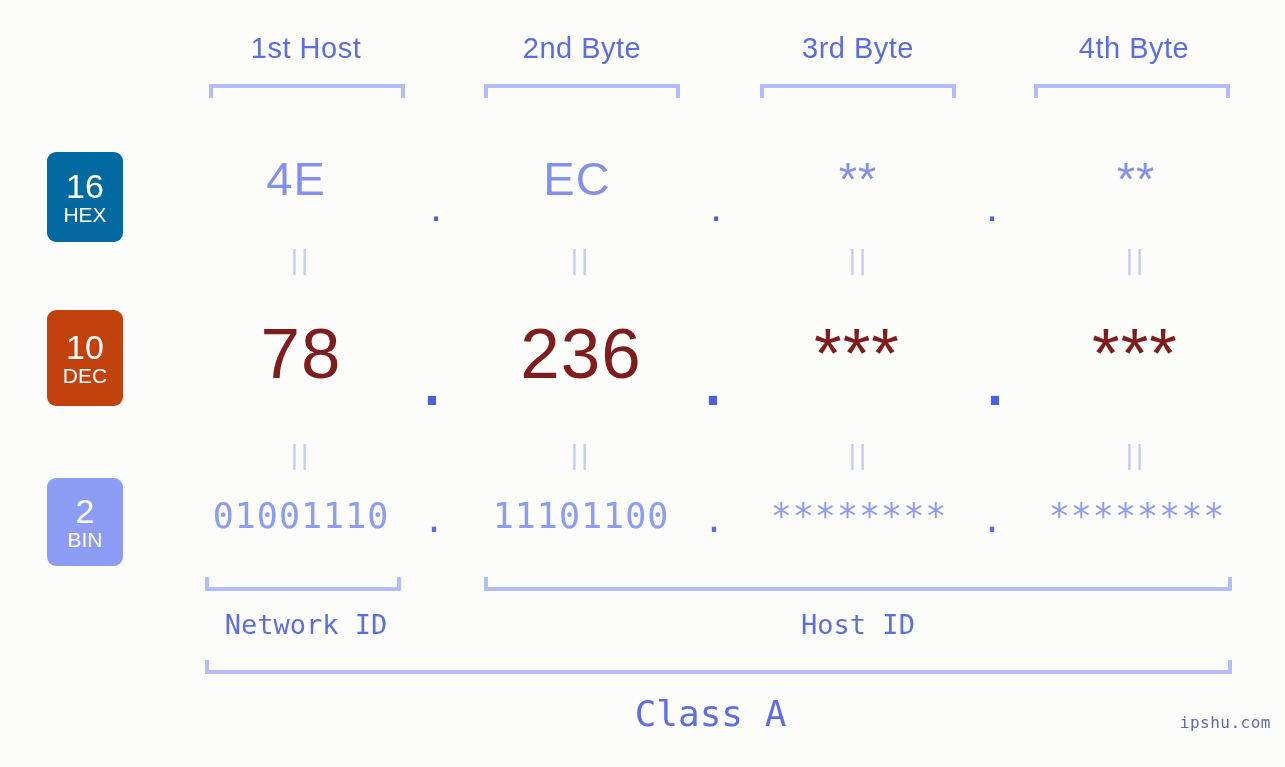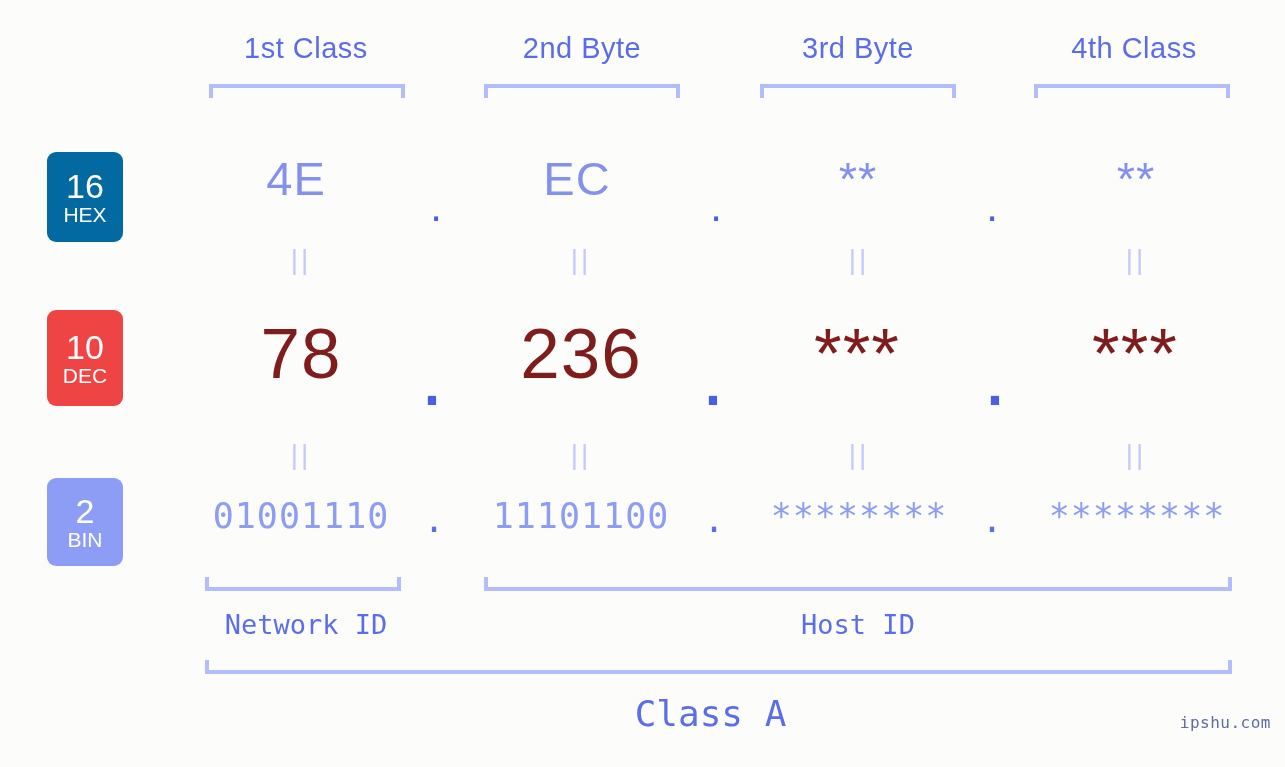--- a/index.html
+++ b/index.html
@@ -73,21 +73,21 @@
     font-weight: 400;
     font-family: "Liberation Sans", sans-serif;
   }
   .badge .name {
     font-size: 21px;
     line-height: 23px;
     font-weight: 400;
     font-family: "Liberation Sans", sans-serif;
   }
   #badge-hex { top: 152px; height: 90px; background: #0369a1; }
-  #badge-dec { top: 310px; height: 96px; background: #ef4444; }
+  #badge-dec { top: 310px; height: 96px; background: #c2410c; }
   #badge-bin { top: 478px; height: 88px; background: #8d9cf5; }
 
   
   .value-cell {
     position: absolute;
     text-align: center;
     white-space: nowrap;
   }
 
   .row-hex .value-cell {
@@ -199,24 +199,24 @@
     font-family: "DejaVu Sans Mono", monospace;
     letter-spacing: 0.5px;
     margin-left: 28px;
   }
 </style>
 </head>
 <body>
 
 <div class="stage">
 
-  <div class="byte-label" style="left:176px;">1st Class</div>
+  <div class="byte-label" style="left:176px;">1st Host</div>
   <div class="byte-label" style="left:452px;text-align:center;">2nd Byte</div>
   <div class="byte-label" style="left:728px;">3rd Byte</div>
-  <div class="byte-label" style="left:1004px;">4th Class</div>
+  <div class="byte-label" style="left:1004px;">4th Byte</div>
 
   <div class="bracket-top" style="left:209px; width:196px;"></div>
   <div class="bracket-top" style="left:484px; width:196px;"></div>
   <div class="bracket-top" style="left:760px; width:196px;"></div>
   <div class="bracket-top" style="left:1034px; width:196px;"></div>
 
   <div class="badge" id="badge-hex">
     <span class="num">16</span>
     <span class="name">HEX</span>
   </div>

